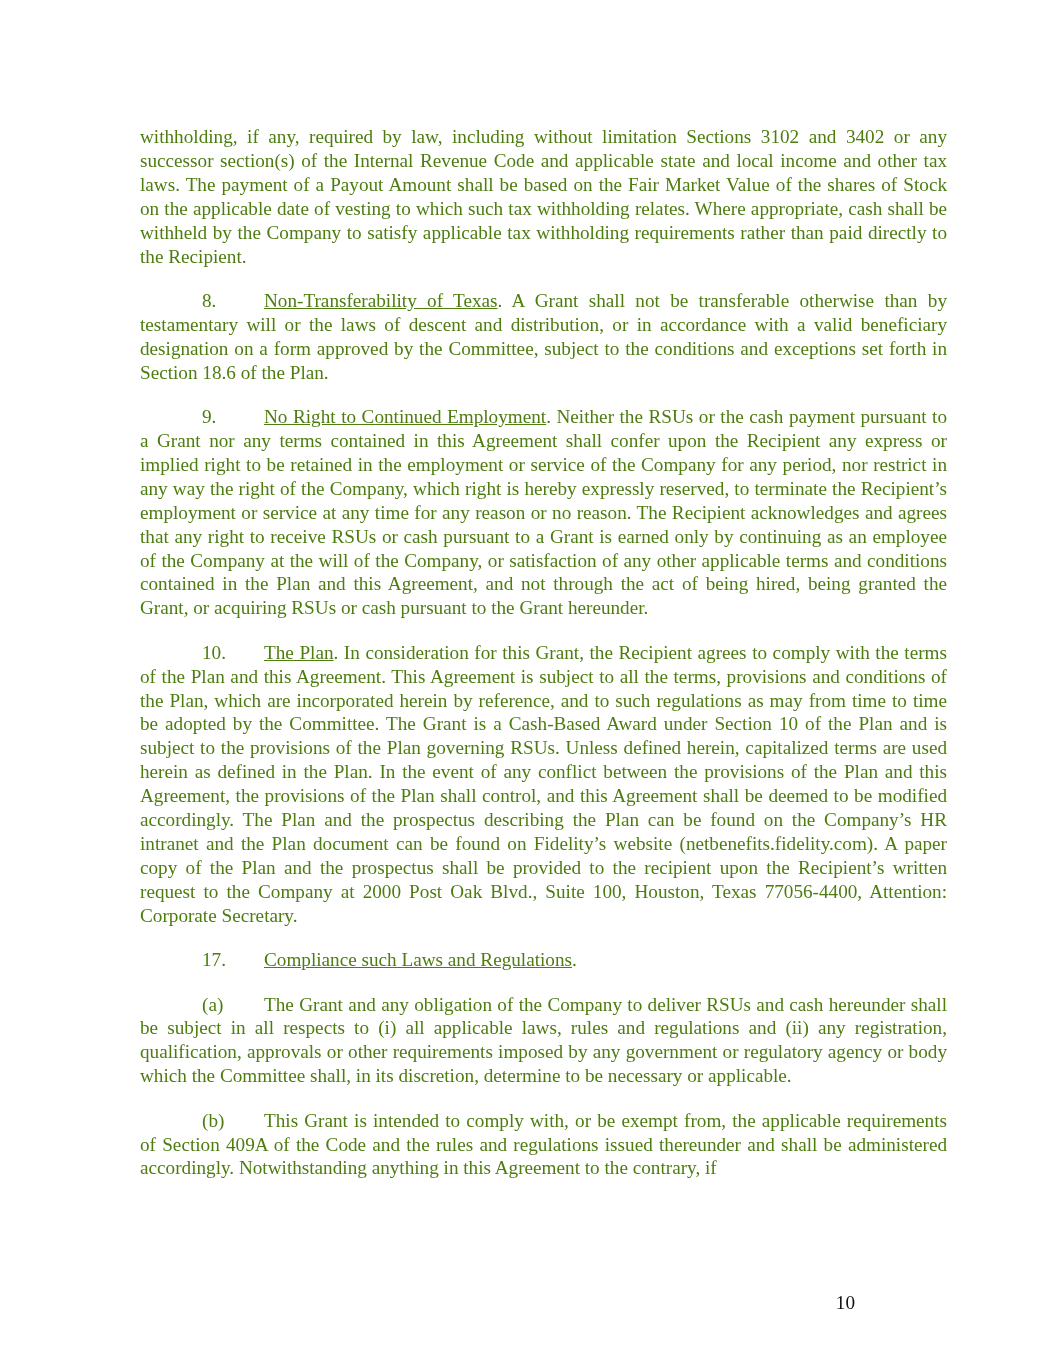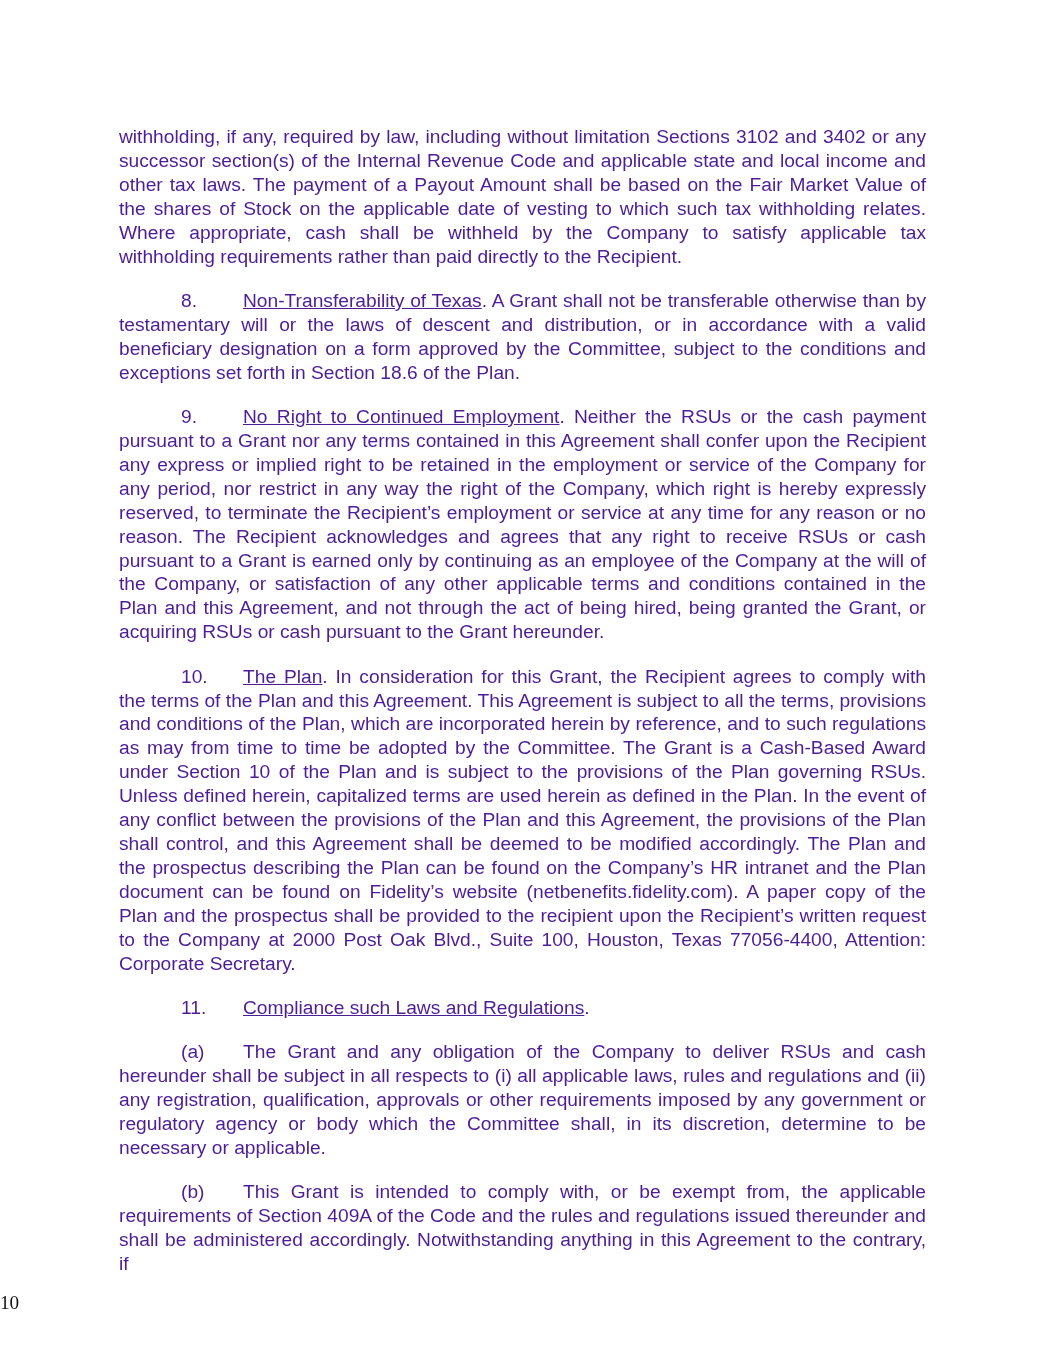--- a/index.html
+++ b/index.html
@@ -1,27 +1,27 @@
 <!DOCTYPE html>
 <html><head>
 <meta charset="utf-8">
 <style>
   html, body { margin: 0; padding: 0; background: #ffffff; }
   body { width: 1055px; height: 1365px; position: relative; overflow: hidden; }
   .page {
-    position: absolute; left: 119px; top: 125px; width: 807px;
-    font-family: Liberation Sans, sans-serif; font-size: 19.2px; line-height: 23.9px;
-    color: #4c1d95;
+    position: absolute; left: 140px; top: 125px; width: 807px;
+    font-family: Liberation Serif, serif; font-size: 19.2px; line-height: 23.9px;
+    color: #4d7c0f;
   }
   p { margin: 0 0 20.5px 0; text-align: justify; text-align-last: left; }
   .indent { text-indent: 62px; }
   .num { display: inline-block; width: 62px; text-indent: 0; }
   .heading { text-decoration: underline; }
   .page-number {
-    position: absolute; left: 0; width: 855px; top: 1292px; text-align: left;
+    position: absolute; left: 0; width: 855px; top: 1292px; text-align: right;
     font-family: "Liberation Serif", serif; font-size: 19.2px; color: #111111;
   }
 </style>
 </head>
 <body>
 
 <div class="page">
   <p>
     <span>withholding, if any, required by law, including without limitation Sections 3102 and 3402 or any successor section(s) of the Internal Revenue Code and applicable state and local income and other tax laws.  The payment of a Payout Amount shall be based on the Fair Market Value of the shares of Stock on the applicable date of vesting to which such tax withholding relates.  Where appropriate, cash shall be withheld by the Company to satisfy applicable tax withholding requirements rather than paid directly to the Recipient.</span>
   </p>
@@ -32,21 +32,21 @@
 
   <p class="indent">
     <span class="num">9.</span><span class="heading">No Right to Continued Employment</span><span>.  Neither the RSUs or the cash payment pursuant to a Grant nor any terms contained in this Agreement shall confer upon the Recipient any express or implied right to be retained in the employment or service of the Company for any period, nor restrict in any way the right of the Company, which right is hereby expressly reserved, to terminate the Recipient’s employment or service at any time for any reason or no reason.  The Recipient acknowledges and agrees that any right to receive RSUs or cash pursuant to a Grant is earned only by continuing as an employee of the Company at the will of the Company, or satisfaction of any other applicable terms and conditions contained in the Plan and this Agreement, and not through the act of being hired, being granted the Grant, or acquiring RSUs or cash pursuant to the Grant hereunder.</span>
   </p>
 
   <p class="indent">
     <span class="num">10.</span><span class="heading">The Plan</span><span>.  In consideration for this Grant, the Recipient agrees to comply with the terms of the Plan and this Agreement.  This Agreement is subject to all the terms, provisions and conditions of the Plan, which are incorporated herein by reference, and to such regulations as may from time to time be adopted by the Committee.  The Grant is a Cash-Based Award under Section 10 of the Plan and is subject to the provisions of the Plan governing RSUs.  Unless defined herein, capitalized terms are used herein as defined in the Plan.  In the event of any conflict between the provisions of the Plan and this Agreement, the provisions of the Plan shall control, and this Agreement shall be deemed to be modified accordingly.  The Plan and the prospectus describing the Plan can be found on the Company’s HR intranet and the Plan document can be found on Fidelity’s website (netbenefits.fidelity.com).  A paper copy of the Plan and the prospectus shall be provided to the recipient upon the Recipient’s written request to the Company at 2000 Post Oak Blvd., Suite 100, Houston, Texas 77056-4400, Attention: Corporate Secretary.</span>
   </p>
 
   <p class="indent">
-    <span class="num">11.</span><span class="heading">Compliance such Laws and Regulations</span><span>.</span>
+    <span class="num">17.</span><span class="heading">Compliance such Laws and Regulations</span><span>.</span>
   </p>
 
   <p class="indent">
     <span class="num">(a)</span><span>The Grant and any obligation of the Company to deliver RSUs and cash hereunder shall be subject in all respects to (i) all applicable laws, rules and regulations and (ii) any registration, qualification, approvals or other requirements imposed by any government or regulatory agency or body which the Committee shall, in its discretion, determine to be necessary or applicable.</span>
   </p>
 
   <p class="indent">
     <span class="num">(b)</span><span>This Grant is intended to comply with, or be exempt from, the applicable requirements of Section 409A of the Code and the rules and regulations issued thereunder and shall be administered accordingly.  Notwithstanding anything in this Agreement to the contrary, if</span>
   </p>
 </div>

